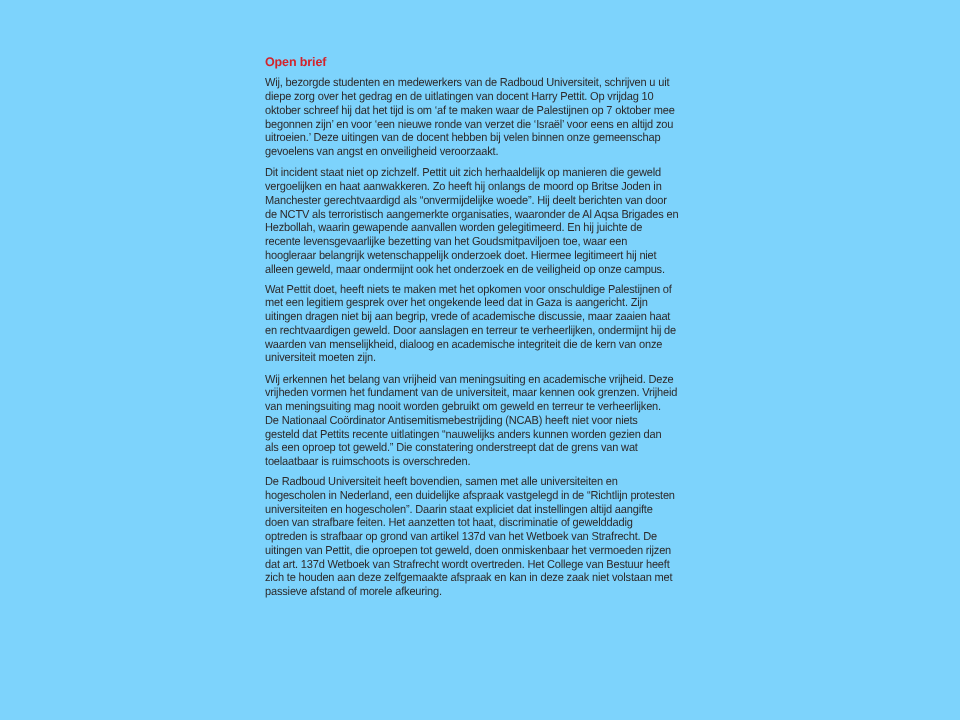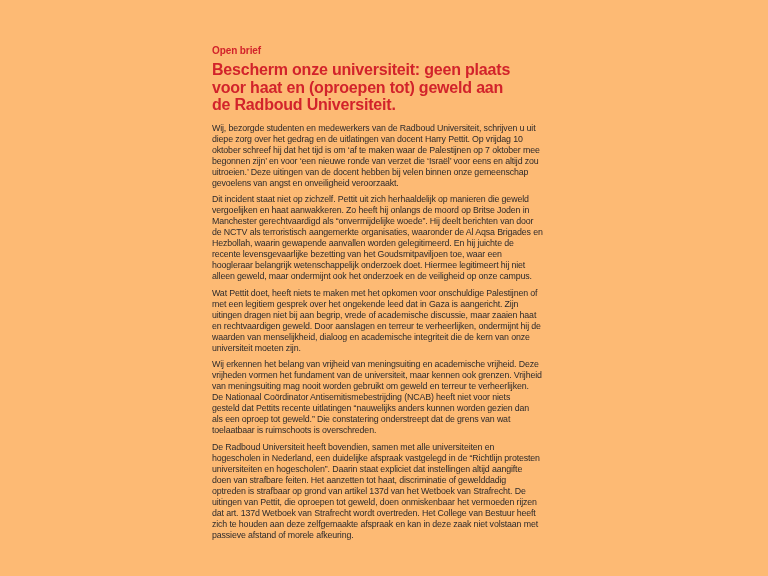--- a/index.html
+++ b/index.html
@@ -4,21 +4,21 @@
 <style>
   html, body {
     margin: 0;
     padding: 0;
     background: #ffffff;
   }
   .page {
     position: relative;
     width: 768px;
     height: 576px;
-    background: #fdba74;
+    background: #7dd3fc;
     overflow: hidden;
     font-family: "Liberation Sans", sans-serif;
   }
   .content-column {
     position: absolute;
     left: 212px;
     top: 45px;
     width: 352px;
   }
   .kicker {
@@ -49,23 +49,20 @@
     transform-origin: 0 0;
     margin: 0 0 5.5px 0;
   }
 </style>
 </head>
 <body>
 
 <div class="page">
   <div class="content-column">
     <div class="kicker">Open brief</div>
-    <h1 class="headline">Bescherm onze universiteit: geen plaats
-voor haat en (oproepen tot) geweld aan
-de Radboud Universiteit.</h1>
     <p class="body-paragraph">Wij, bezorgde studenten en medewerkers van de Radboud Universiteit, schrijven u uit
 diepe zorg over het gedrag en de uitlatingen van docent Harry Pettit. Op vrijdag 10
 oktober schreef hij dat het tijd is om ‘af te maken waar de Palestijnen op 7 oktober mee
 begonnen zijn’ en voor ‘een nieuwe ronde van verzet die ‘Israël’ voor eens en altijd zou
 uitroeien.’ Deze uitingen van de docent hebben bij velen binnen onze gemeenschap
 gevoelens van angst en onveiligheid veroorzaakt.</p>
     <p class="body-paragraph">Dit incident staat niet op zichzelf. Pettit uit zich herhaaldelijk op manieren die geweld
 vergoelijken en haat aanwakkeren. Zo heeft hij onlangs de moord op Britse Joden in
 Manchester gerechtvaardigd als “onvermijdelijke woede”. Hij deelt berichten van door
 de NCTV als terroristisch aangemerkte organisaties, waaronder de Al Aqsa Brigades en

